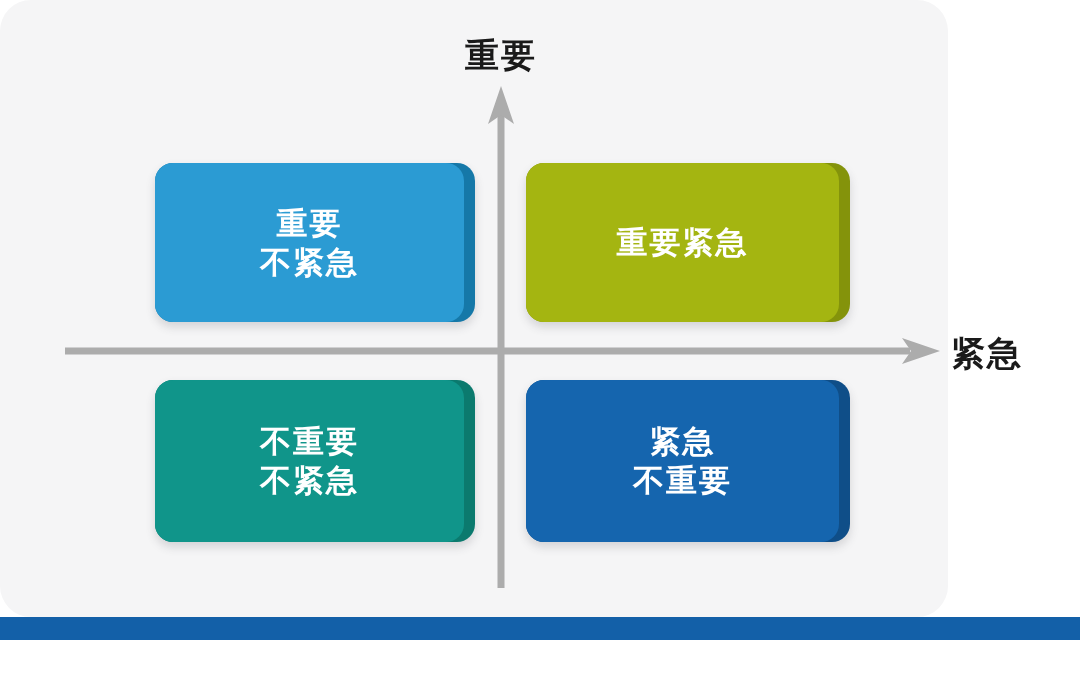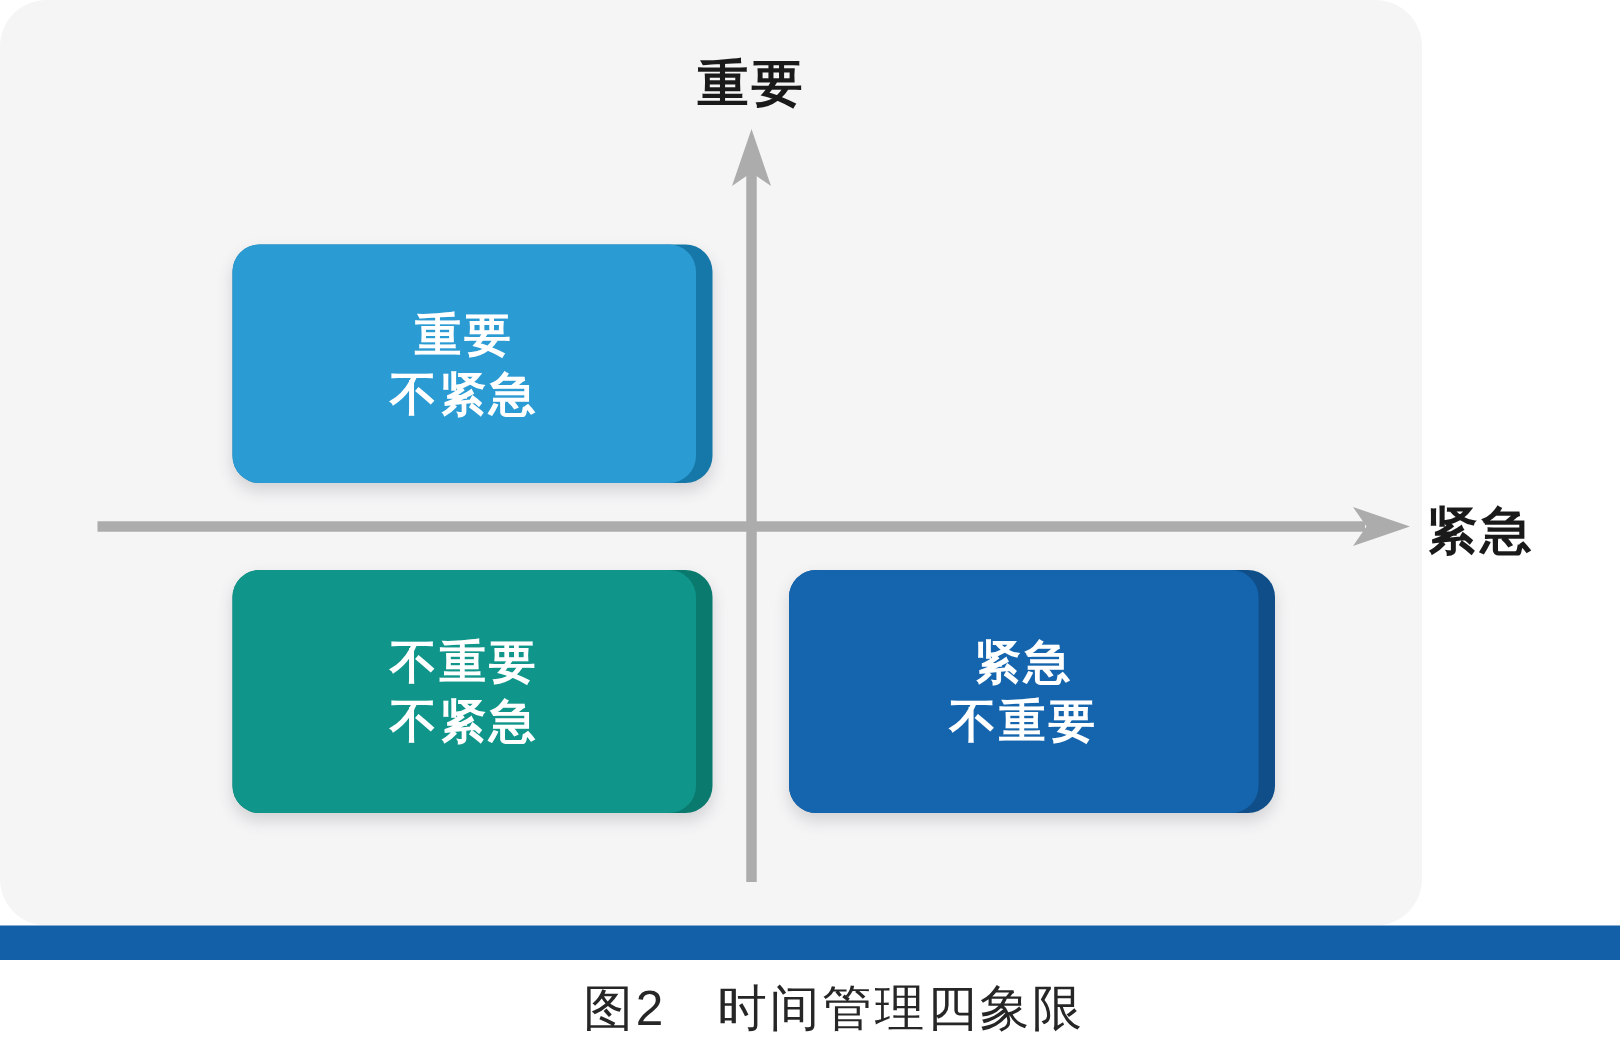--- a/index.html
+++ b/index.html
@@ -107,38 +107,39 @@
     <div class="axis-label y-axis-label" style="color: rgb(26, 26, 26);">重要</div>
     <div class="axis-label x-axis-label" style="color: rgb(26, 26, 26);">紧急</div>
 
     <div class="quadrant q-tl" style="background: rgb(21, 120, 168);">
       <div class="face" style="background: rgb(43, 155, 211); color: rgb(255, 255, 255);">
         <div class="q-line">重要</div>
         <div class="q-line">不紧急</div>
       </div>
     </div>
 
+    <div class="quadrant q-tr" style="background: rgb(132, 147, 11);">
+      <div class="face" style="background: rgb(164, 181, 17); color: rgb(255, 255, 255);">
+        <div class="q-line">重要紧急</div>
+
+      </div>
+    </div>
 
     <div class="quadrant q-bl" style="background: rgb(11, 122, 110);">
       <div class="face" style="background: rgb(16, 149, 138); color: rgb(255, 255, 255);">
         <div class="q-line">不重要</div>
         <div class="q-line">不紧急</div>
       </div>
     </div>
 
     <div class="quadrant q-br" style="background: rgb(15, 78, 136);">
       <div class="face" style="background: rgb(21, 101, 174); color: rgb(255, 255, 255);">
         <div class="q-line">紧急</div>
         <div class="q-line">不重要</div>
       </div>
     </div>
 
   </div>
 
   <div class="divider-bar" style="background: rgb(19, 96, 168);"></div>
 
-  <div class="caption-area">
-    <div class="caption">
-      <span class="caption-prefix">图2</span><span>时间管理四象限</span>
-    </div>
-  </div>
 
 </div>
 
 </body></html>

